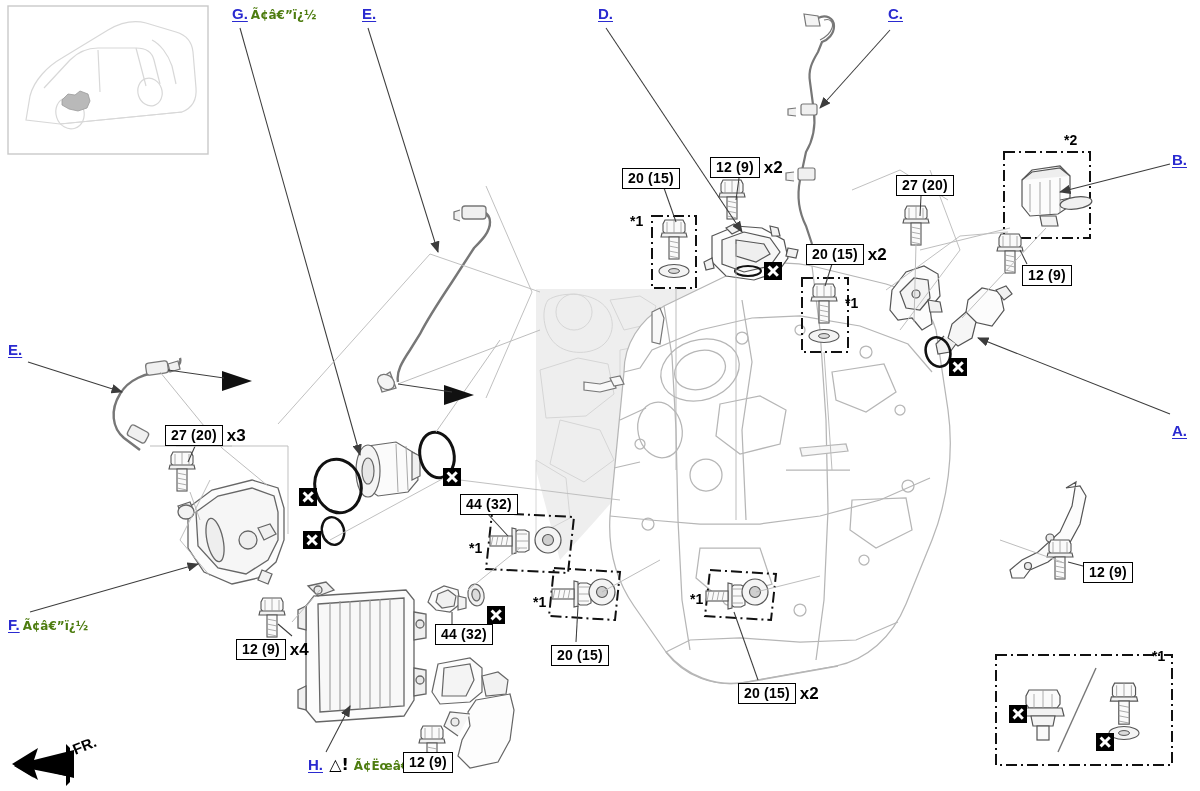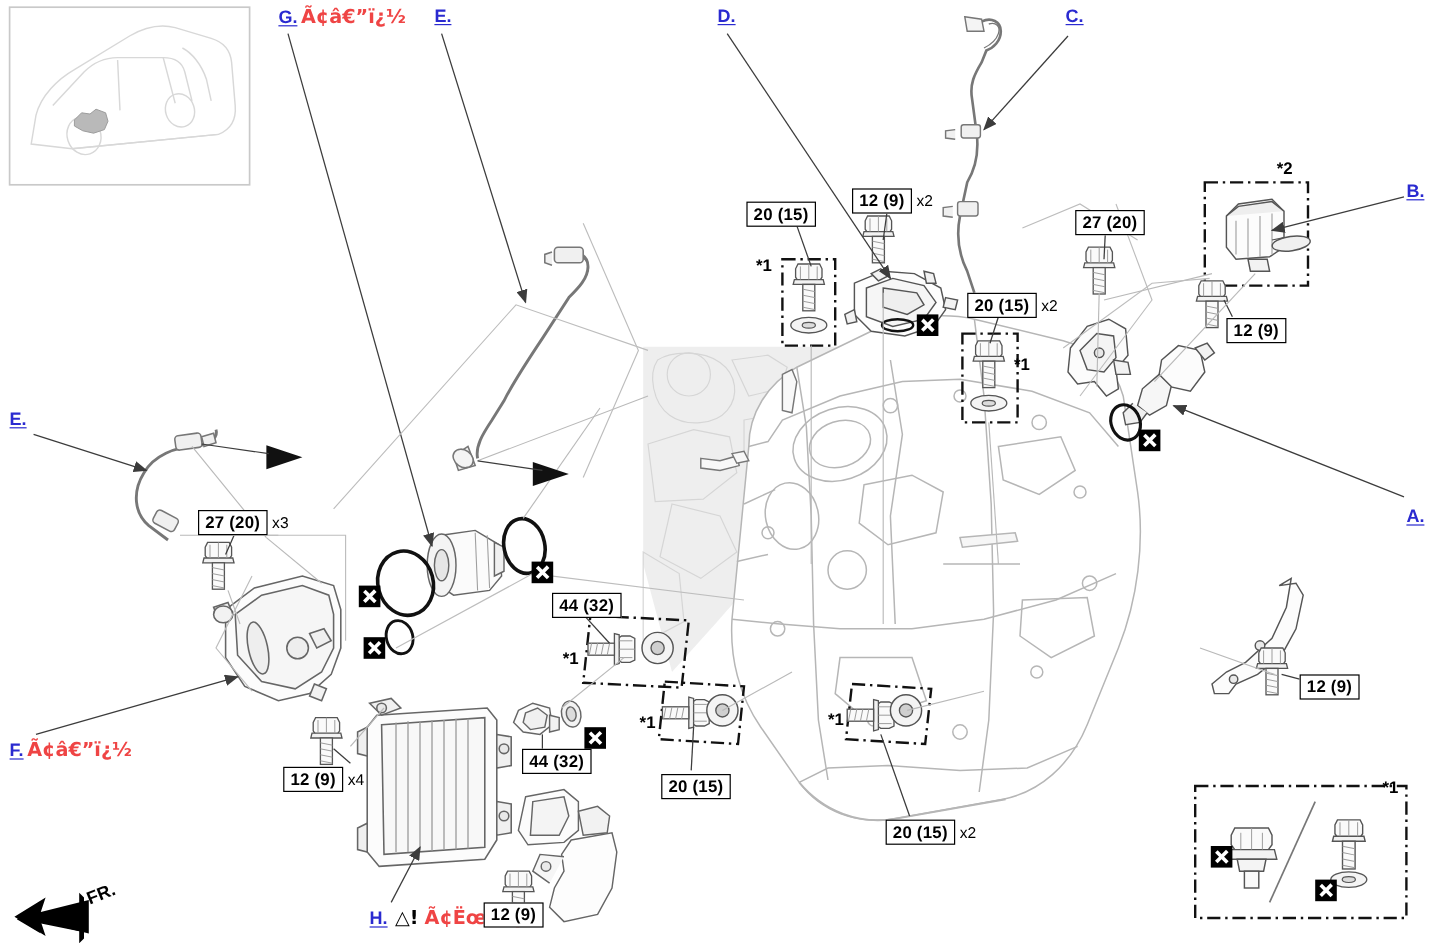--- a/index.html
+++ b/index.html
@@ -9,30 +9,30 @@
   #stage{position:absolute;left:0;top:0;width:1200px;height:791px;}
 
   svg.layer{position:absolute;left:0;top:0;width:1200px;height:791px;overflow:visible;}
   svg.layer.art{z-index:1;}
   svg.layer.lead{z-index:3;}
 
   
   .callout{position:absolute;z-index:6;font-size:15px;font-weight:700;
            color:#2a2ad0;white-space:nowrap;line-height:1;}
   .callout .ltr{color:#2a2ad0;text-decoration:underline;text-underline-offset:2px;}
-  .callout .moji{color:#ef4444;font-weight:700;font-size:16px;padding-left:3px;
+  .callout .moji{color:#4d7c0f;font-weight:700;font-size:12px;padding-left:3px;
                  font-family:"DejaVu Sans",sans-serif;margin-top:24px;}
   .callout .warn{display:inline-block;color:#000;font-size:16px;padding:0 2px;
                  font-family:"DejaVu Sans",sans-serif;}
 
   
   .torque{position:absolute;z-index:5;display:flex;align-items:center;gap:4px;white-space:nowrap;}
   .torque .bx{border:1.6px solid #000;background:#fff;padding:1px 5px 2px 5px;
               font-size:14px;font-weight:700;line-height:1.15;letter-spacing:.2px;}
-  .torque .mult{font-size:13px;font-weight:400;}
+  .torque .mult{font-size:17px;font-weight:700;}
 
   
   .aster{position:absolute;z-index:5;font-size:14px;font-weight:700;white-space:nowrap;}
 
   
   .xmark{position:absolute;z-index:5;width:18px;height:18px;background:#000;}
   .xmark::before,.xmark::after{content:"";position:absolute;left:50%;top:50%;
       width:12.5px;height:3.1px;background:#fff;}
   .xmark::before{transform:translate(-50%,-50%) rotate(45deg);}
   .xmark::after{transform:translate(-50%,-50%) rotate(-45deg);}

